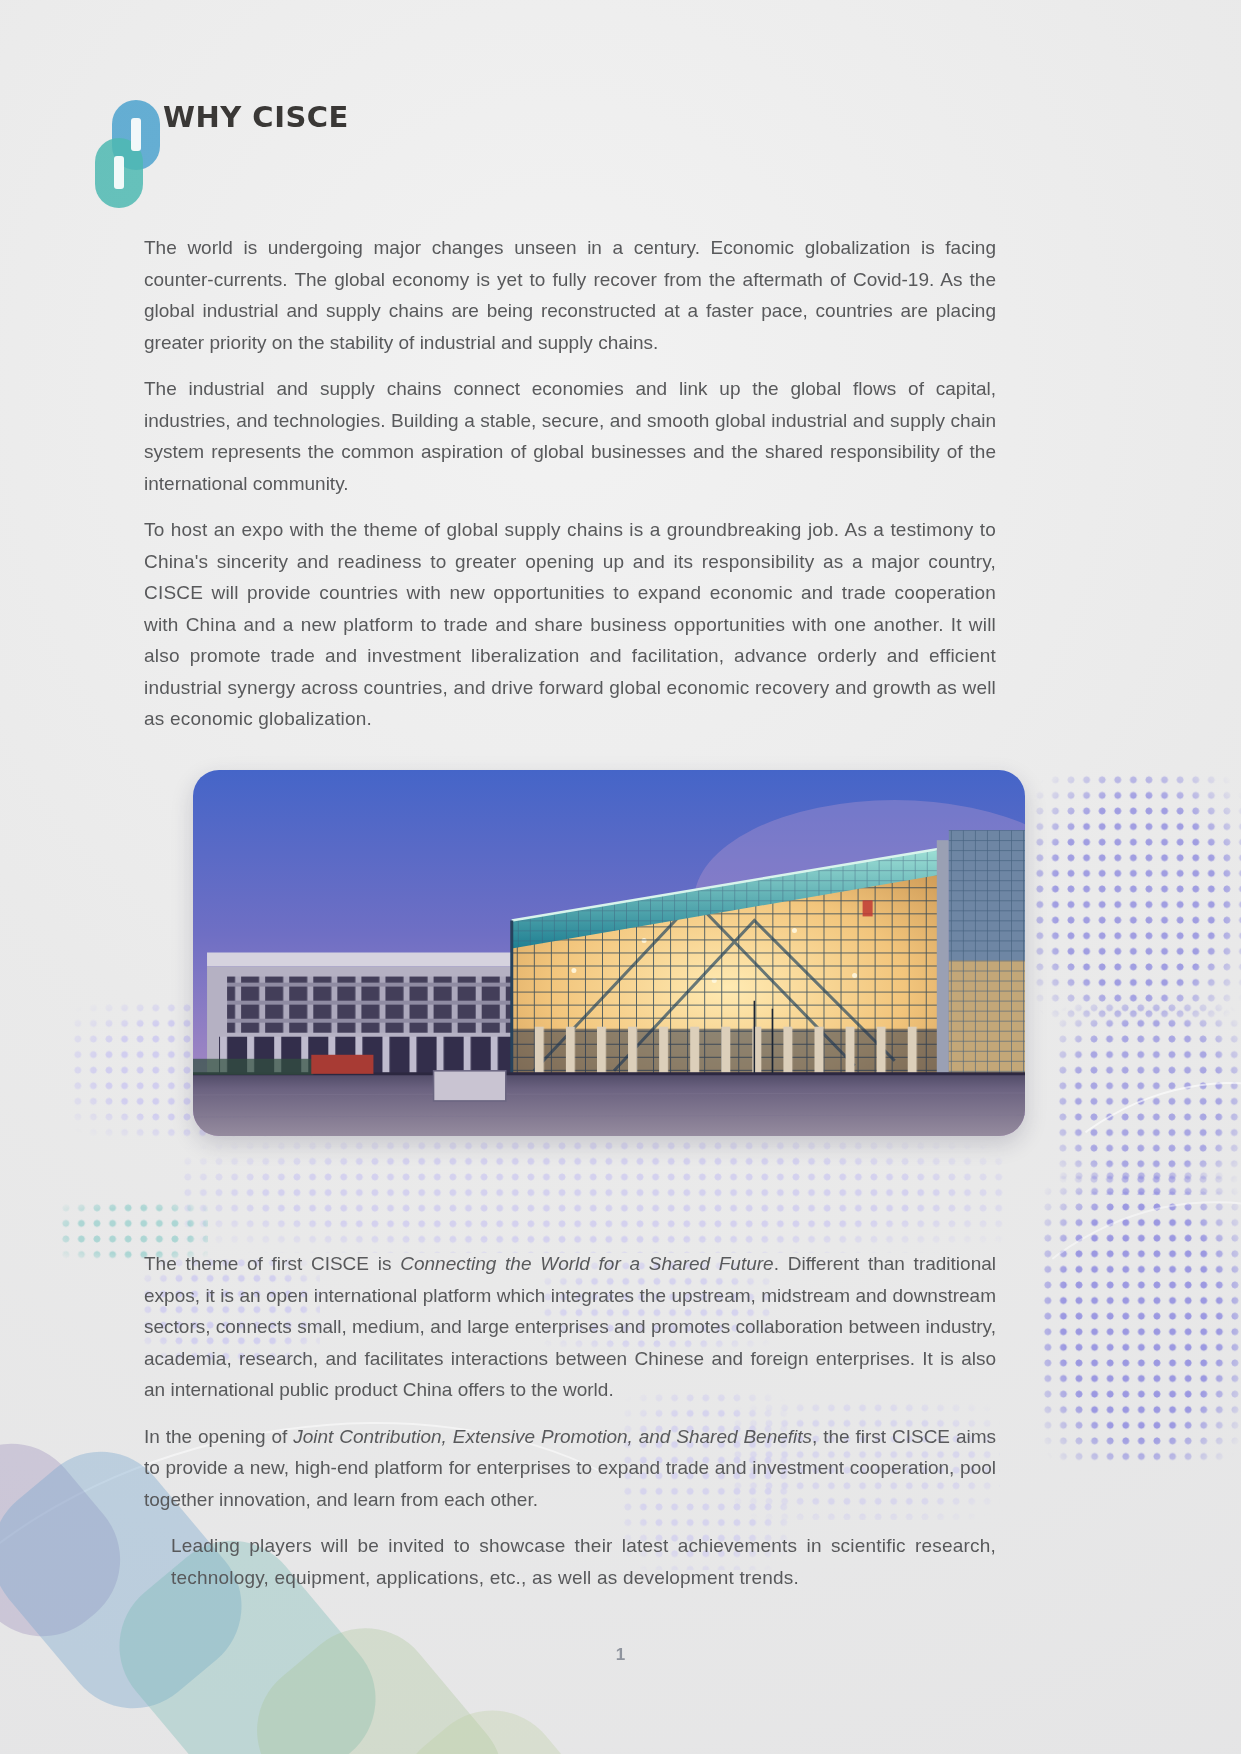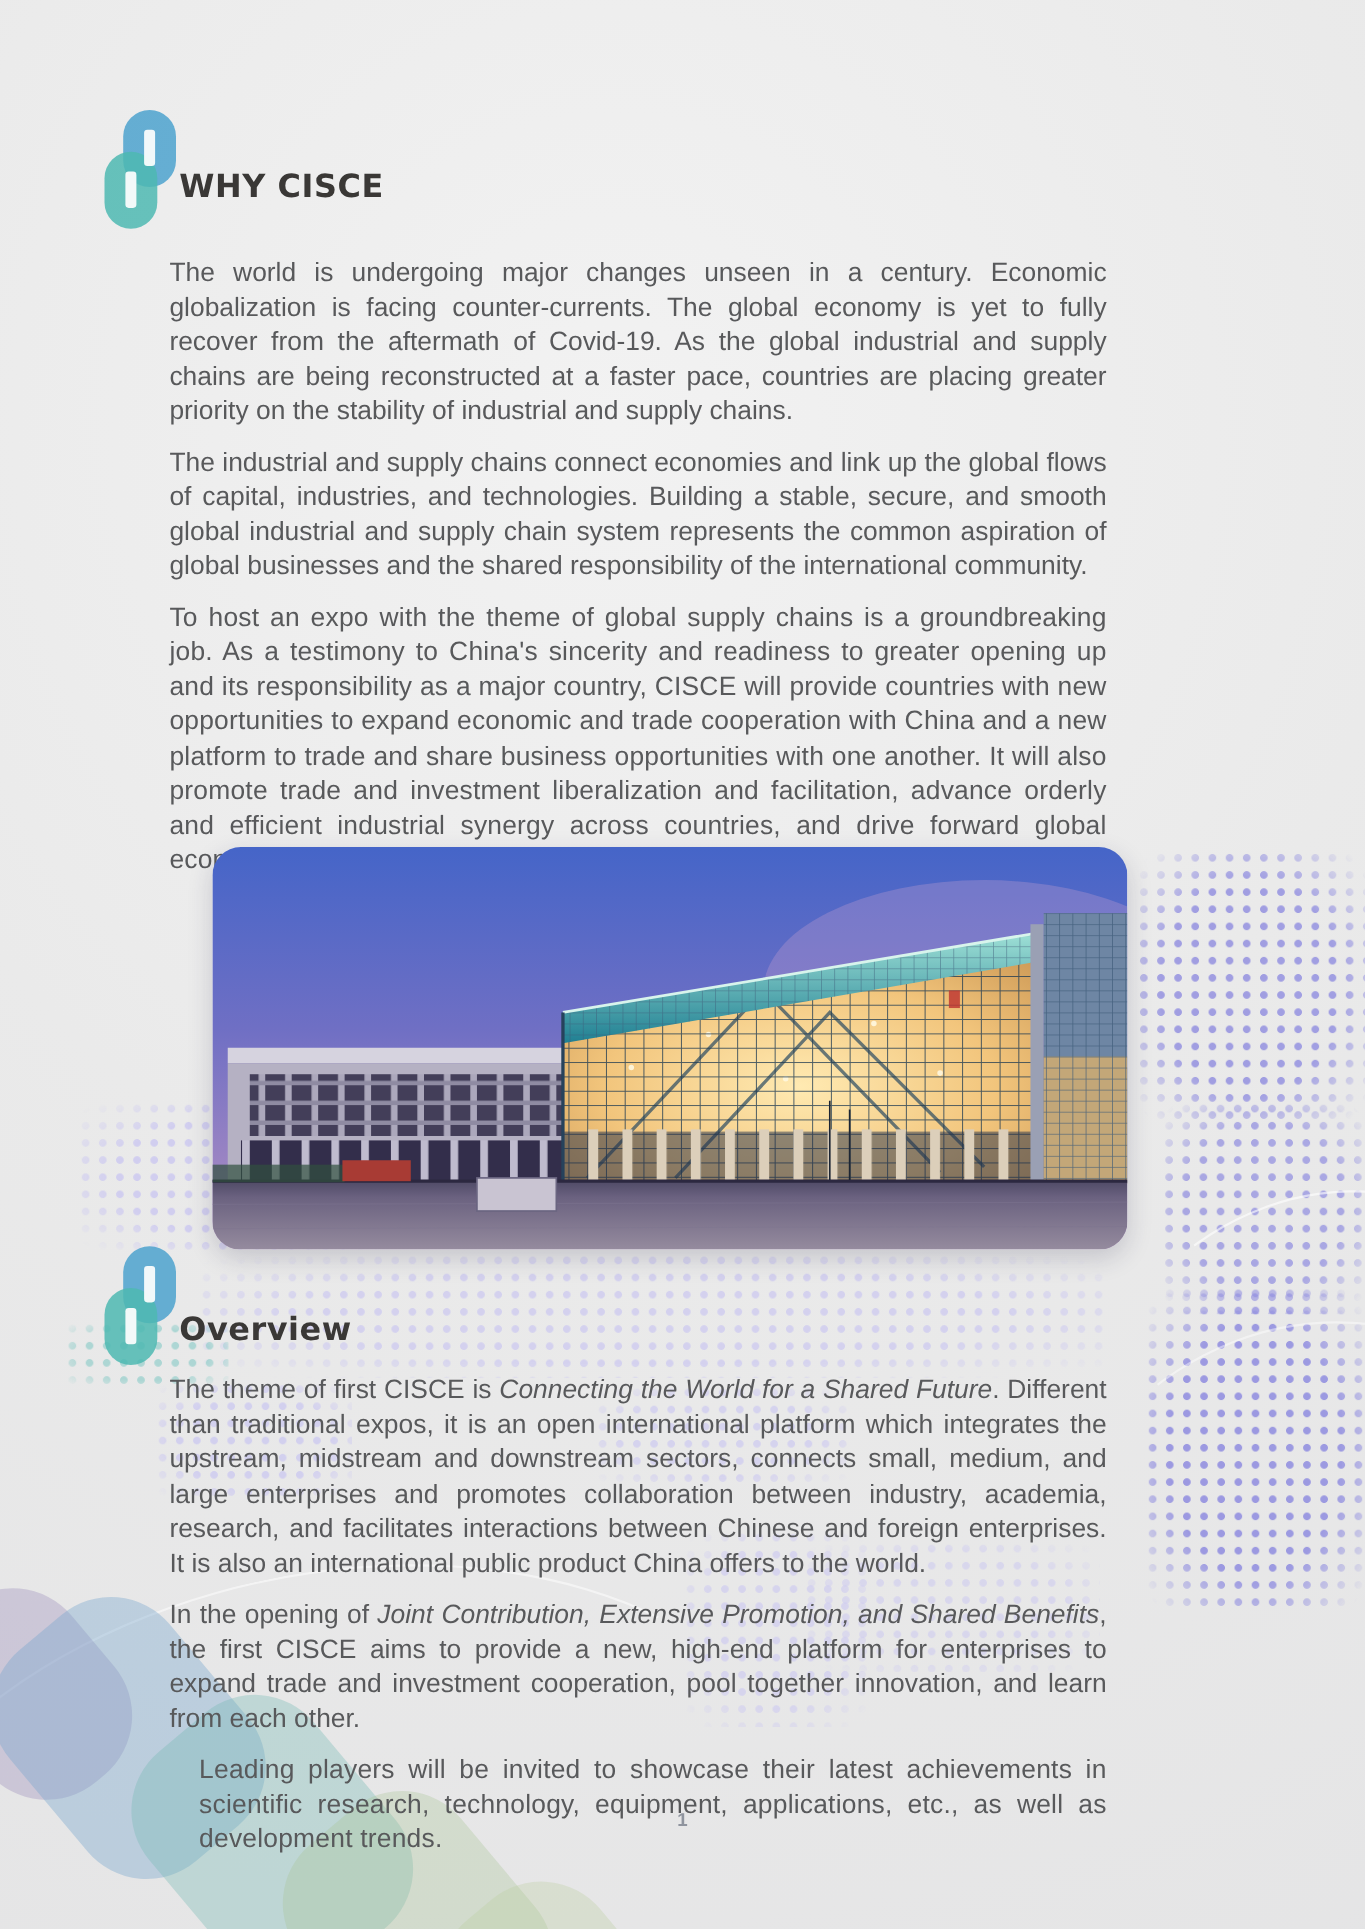--- a/index.html
+++ b/index.html
@@ -27,36 +27,36 @@
   }
   .arc{
     position:absolute;pointer-events:none;border-radius:50%;
     border:2px solid transparent;border-top-color:rgba(255,255,255,.6);
   }
   .chain-shape{
     position:absolute;pointer-events:none;border-radius:70px;
     transform:rotate(-40deg);
   }
   
-  .section-header{position:absolute;display:flex;align-items:flex-end;gap:2px;}
+  .section-header{position:absolute;display:flex;gap:2px;}
   .chain-icon{position:relative;width:66px;height:108px;flex:0 0 auto;}
   .chain-icon .link{position:absolute;width:48px;height:70px;border-radius:24px;}
   .link-blue{left:17px;top:0;background:rgba(66,158,204,.8);}
   .link-teal{left:0;top:38px;background:rgba(78,184,178,.85);}
   .chain-icon .bar{position:absolute;width:10px;height:33px;border-radius:3px;background:rgba(250,252,252,.95);}
   .bar-top{left:36px;top:18px;}
   .bar-bottom{left:19px;top:56px;}
   .section-title{
     margin:0 0 22px 0;font-family:"DejaVu Sans",sans-serif;font-weight:800;
     font-size:29px;letter-spacing:.5px;color:var(--heading-color);
   }
   .section-header.overview .section-title{margin-bottom:16px;}
   
-  .textcol{position:absolute;left:154px;width:852px;color:var(--body-color);
-    font-size:24px;line-height:31.5px;text-align:justify;}
+  .textcol{position:absolute;left:144px;width:852px;color:var(--body-color);
+    font-size:19px;line-height:31.5px;text-align:justify;}
   .textcol p{margin:0 0 15px 0;}
   .textcol em{}
   
   .photo{
     position:absolute;left:193px;top:770px;width:832px;height:366px;margin:0;
     border-radius:26px;overflow:hidden;box-shadow:0 8px 22px rgba(40,40,70,.18);
   }
   .photo svg{display:block;width:100%;height:100%;}
   
   .page-number{
@@ -194,29 +194,20 @@
       <line x1="0" y1="346" x2="830" y2="344" stroke="#7d7490" stroke-width="1" opacity=".4"></line>
 
       <rect x="0" y="288" width="120" height="16" fill="#31503e" opacity=".7"></rect>
       <rect x="118" y="284" width="62" height="19" fill="#a83b34"></rect>
       <rect x="240" y="300" width="72" height="30" fill="#c9c4d2" stroke="#6a6580" stroke-width="1.5"></rect>
       <line x1="560" y1="230" x2="560" y2="302" stroke="#1c2533" stroke-width="1.5"></line>
       <line x1="578" y1="238" x2="578" y2="302" stroke="#1c2533" stroke-width="1.5"></line>
     </svg>
   </figure>
 
-  <header class="section-header overview" style="left:95px;top:1133px;">
-    <div class="chain-icon">
-      <span class="link link-blue"></span>
-      <span class="link link-teal"></span>
-      <span class="bar bar-top"></span>
-      <span class="bar bar-bottom"></span>
-    </div>
-    <h1 class="section-title">Overview</h1>
-  </header>
 
   <div class="textcol" style="top:1248px;">
     <p><span>The theme of first CISCE is </span><em>Connecting the World for a Shared Future</em><span>. Different than traditional expos, it is an open international platform which integrates the upstream, midstream and downstream sectors, connects small, medium, and large enterprises and promotes collaboration between industry, academia, research, and facilitates interactions between Chinese and foreign enterprises. It is also an international public product China offers to the world.</span></p>
     <p><span>In the opening of </span><em>Joint Contribution, Extensive Promotion, and Shared Benefits</em><span>, the first CISCE aims to provide a new, high-end platform for enterprises to expand trade and investment cooperation, pool together innovation, and learn from each other.</span></p>
     <p style="letter-spacing:.2px;margin-left:27px;">Leading players will be invited to showcase their latest achievements in scientific research, technology, equipment, applications, etc., as well as development trends.</p>
   </div>
 
   <div class="page-number">1</div>
 
 </div>

